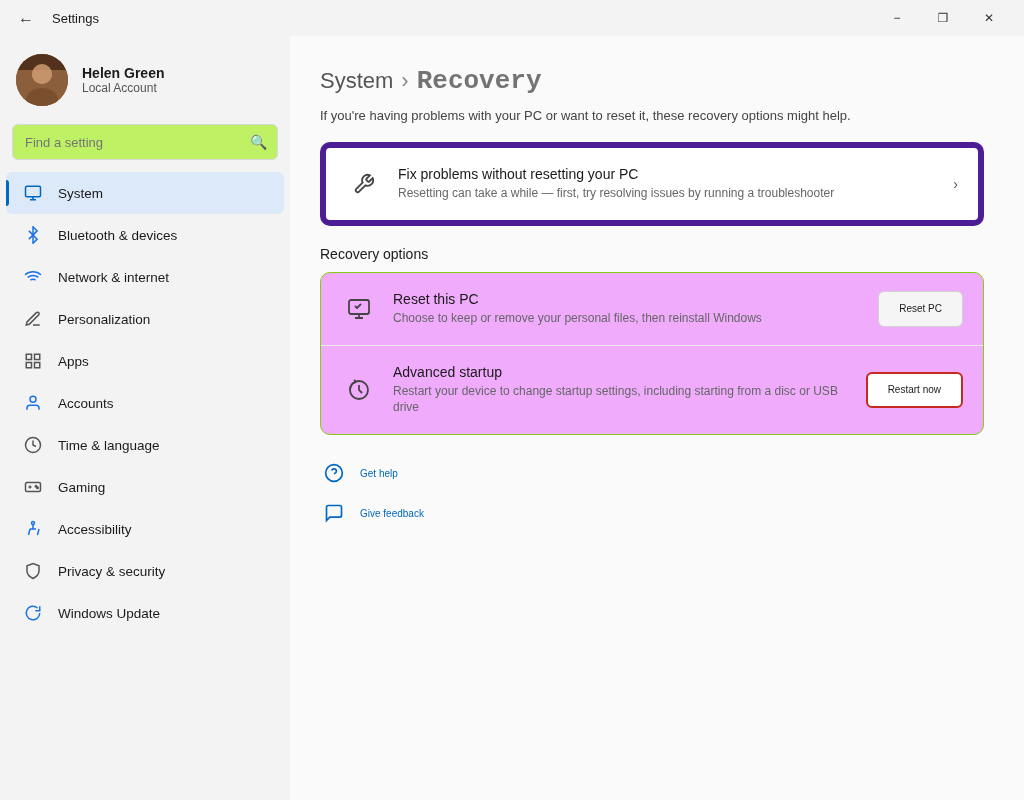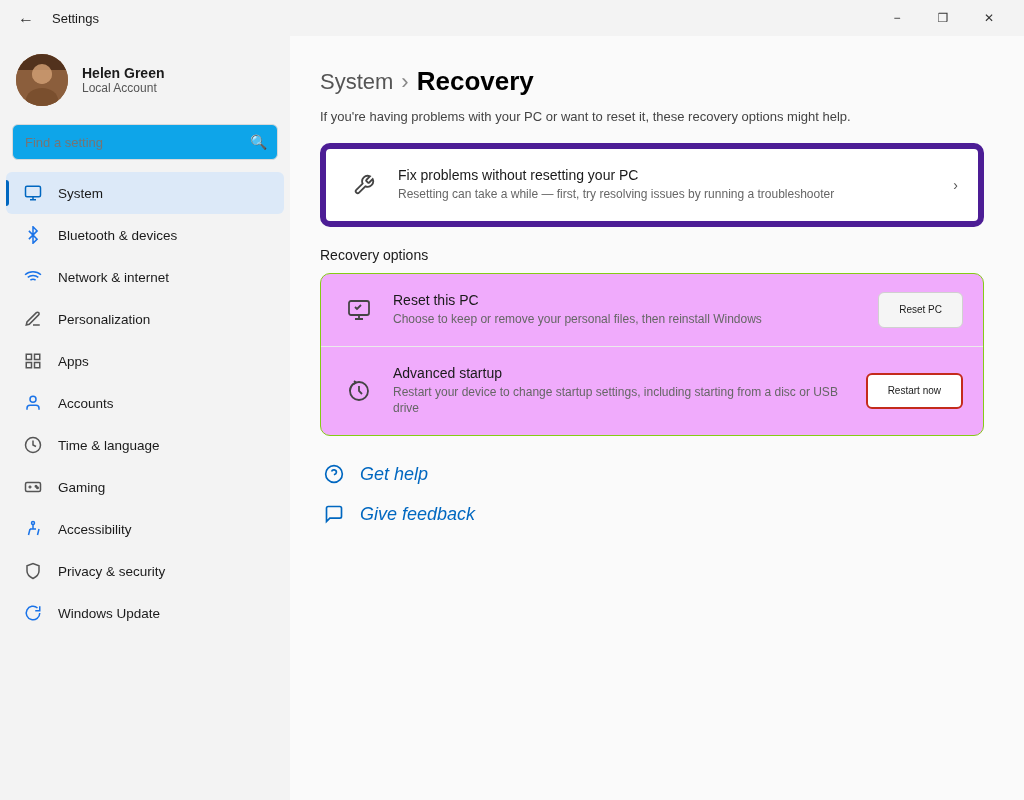--- a/index.html
+++ b/index.html
@@ -92,21 +92,21 @@
 
     .search-box {
       margin: 0 12px 12px 12px;
       position: relative;
     }
     .search-input {
       width: 100%;
       height: 36px;
       border-radius: 6px;
       border: 1px solid #d9d9d9;
-      background: #0ea5e9;
+      background: #bef264;
       padding: 0 36px 0 12px;
       font-size: 13px;
       color: #333;
       outline: none;
     }
     .search-icon-wrap {
       position: absolute;
       right: 10px;
       top: 50%;
       transform: translateY(-50%);
@@ -172,21 +172,22 @@
       color: #555;
       font-weight: 400;
     }
     .breadcrumb-sep {
       font-size: 22px;
       color: #888;
     }
     .breadcrumb-current {
       font-size: 26px;
       font-weight: 700;
-      color: #000000;
+      color: #737373;
+      font-family: Liberation Mono, monospace;
     }
     .page-desc {
       font-size: 13px;
       color: #444;
       margin-top: 6px;
       line-height: 1.5;
     }
 
     
     .card {
@@ -314,24 +315,23 @@
     .help-link-icon {
       width: 28px;
       height: 28px;
       display: flex;
       align-items: center;
       justify-content: center;
       font-size: 16px;
       color: #0067c0;
     }
     .help-link-text {
-      font-size: 18px;
+      font-size: 10px;
       color: #0067c0;
       text-decoration: none;
-      font-style: italic;
     }
 
     
     .back-btn {
       background: none;
       border: none;
       cursor: pointer;
       font-size: 16px;
       color: #333;
       display: flex;

